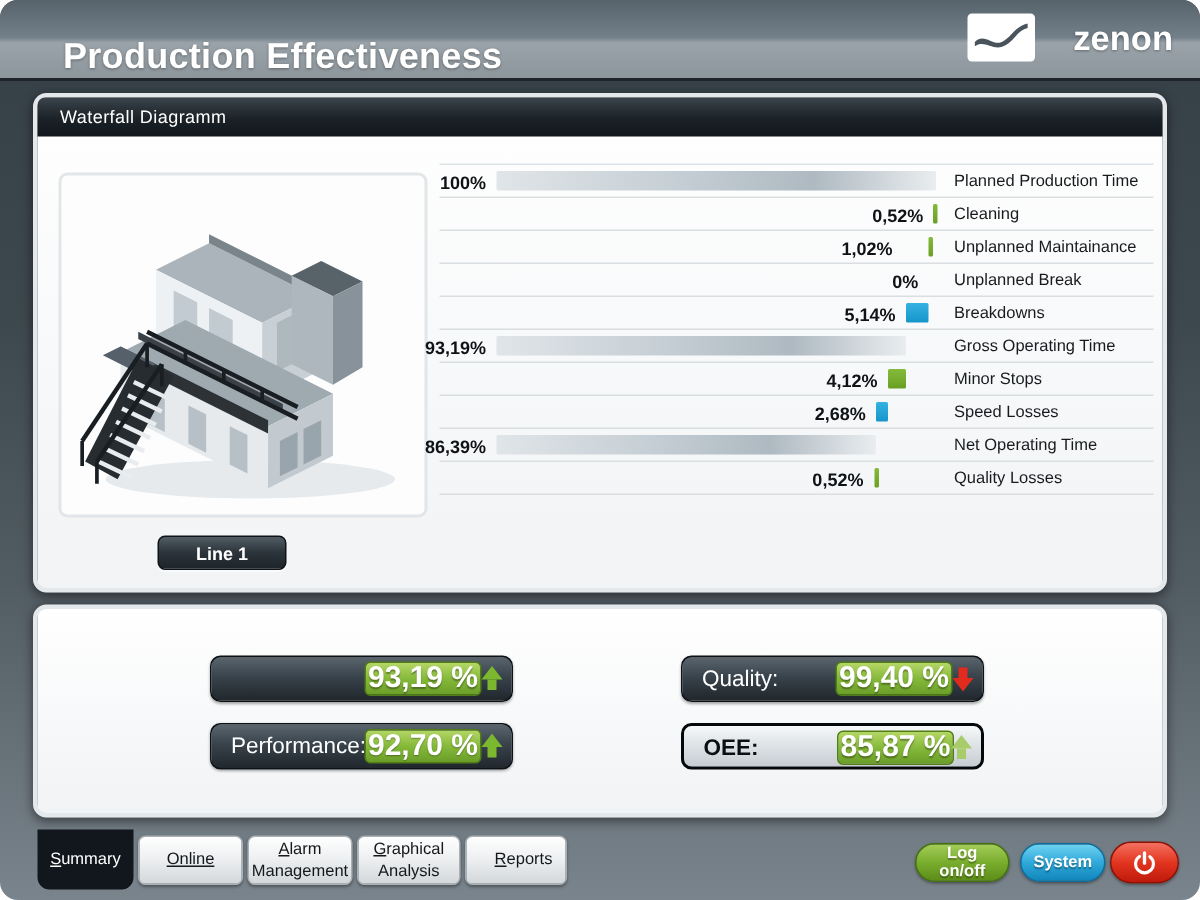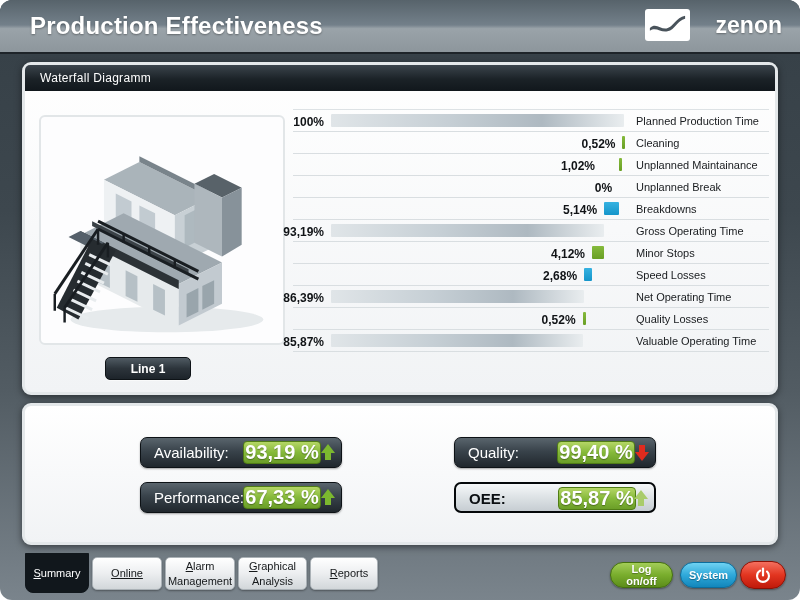--- a/index.html
+++ b/index.html
@@ -3,21 +3,21 @@
 <meta charset="utf-8">
 <style>
   html,body{margin:0;padding:0;background:#fff;}
   *{box-sizing:border-box;font-family:"Liberation Sans",sans-serif;}
   .screen{position:relative;width:800px;height:600px;border-radius:12px;overflow:hidden;
           background:linear-gradient(180deg,#353f46 0%,#3d474e 35%,#525c63 65%,#7a848c 100%);}
   
   .hdr{position:absolute;left:0;top:0;width:800px;height:54px;
        background:linear-gradient(180deg,#57636b 0%,#73808a 48%,#9aa3a9 55%,#8d969c 100%);
        border-bottom:2px solid #1e2429;}
-  .hdr h1{position:absolute;left:30px;top:12px;margin:0;font-size:24px;font-weight:bold;color:#fff;
+  .hdr h1{position:absolute;left:30px;top:12px;margin:12px;font-size:24px;font-weight:bold;color:#fff;
           text-shadow:0 1px 2px rgba(0,0,0,.35);letter-spacing:.2px;}
   .brand{position:absolute;right:18px;top:9px;display:flex;align-items:center;gap:26px;}
   .logo-box{display:block;width:45px;height:32px;background:#fff;border-radius:3px;}
   .brand-name{color:#fff;font-size:23px;font-weight:bold;text-shadow:0 1px 2px rgba(0,0,0,.35);}
   
   .panel{position:absolute;border:3px solid #e4e8ea;border-radius:9px;
          background:linear-gradient(180deg,#ffffff 0%,#f1f3f5 100%);
          box-shadow:0 2px 7px rgba(0,0,0,.5);}
   .waterfall{left:22px;top:62px;width:756px;height:333px;}
   .panel-title{height:26px;line-height:26px;border-radius:5px 5px 0 0;padding-left:15px;
@@ -184,41 +184,35 @@
           <div class="crow">
     <span class="pct" style="right: 445px;">86,39%</span>
     <span class="bar bar-gray" style="left: 38px; width: 253.123px;"></span>
     <span class="cname">Net Operating Time</span>
   </div>
           <div class="crow">
     <span class="pct" style="right: 193.401px;">0,52%</span>
     <span class="bar bar-green" style="left: 289.599px; width: 3px;"></span>
     <span class="cname">Quality Losses</span>
   </div>
-          <div class="crow">
-    <span class="pct" style="right: 445px;">85,87%</span>
-    <span class="bar bar-gray" style="left: 38px; width: 251.599px;"></span>
-    <span class="cname">Valuable Operating Time</span>
-  </div>
         </div>
     </div>
   </section>
 
   <section class="panel kpis" id="kpis">
       <div class="kpi kpi-availability dark">
-    <span class="klabel">Availability:</span>
     <span class="kval">93,19 %</span>
     <span class="arrow up" style="--c: #7cb82f;">
       <span class="tri"></span>
           <span class="stem"></span>
     </span>
   </div>
       <div class="kpi kpi-performance dark">
     <span class="klabel">Performance:</span>
-    <span class="kval">67,33 %</span>
+    <span class="kval">92,70 %</span>
     <span class="arrow up" style="--c: #7cb82f;">
       <span class="tri"></span>
           <span class="stem"></span>
     </span>
   </div>
       <div class="kpi kpi-quality dark">
     <span class="klabel">Quality:</span>
     <span class="kval">99,40 %</span>
     <span class="arrow down" style="--c: #e02b1e;">
       <span class="tri"></span>

